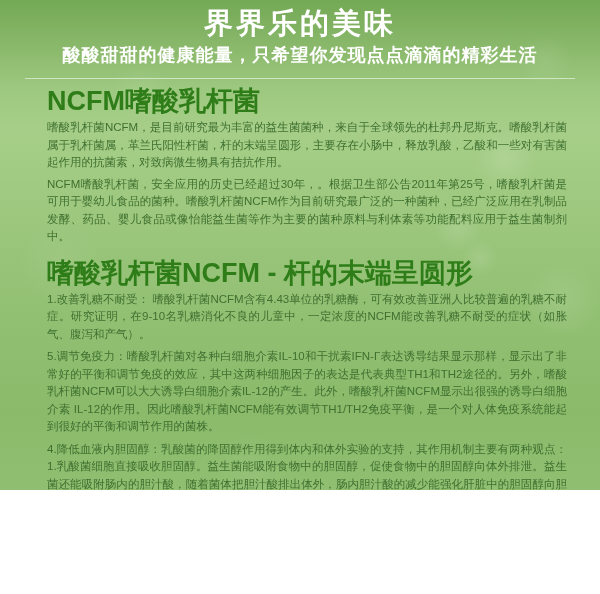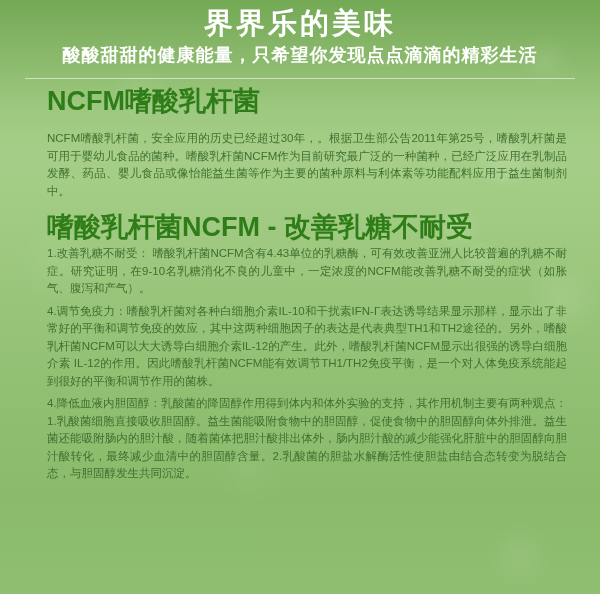--- a/index.html
+++ b/index.html
@@ -1,20 +1,20 @@
 <!DOCTYPE html>
 <html><head>
 <meta charset="utf-8">
 <style>
   * { margin: 0; padding: 0; box-sizing: border-box; }
   html, body { background: #ffffff; }
   .page {
     position: relative;
     width: 600px;
-    height: 594px;
+    height: 490px;
     overflow: hidden;
     font-family: "Liberation Sans", "DejaVu Sans", sans-serif;
     background-image:
       radial-gradient(circle 45px at 505px 160px, rgba(255,255,255,0.14), rgba(255,255,255,0) 70%),
       radial-gradient(circle 34px at 458px 228px, rgba(255,255,255,0.13), rgba(255,255,255,0) 70%),
       radial-gradient(circle 26px at 480px 258px, rgba(255,255,255,0.12), rgba(255,255,255,0) 70%),
       radial-gradient(circle 55px at 562px 300px, rgba(255,255,255,0.10), rgba(255,255,255,0) 70%),
       radial-gradient(circle 40px at 545px 60px,  rgba(255,255,255,0.08), rgba(255,255,255,0) 70%),
       radial-gradient(circle 42px at 140px 92px,  rgba(255,255,255,0.07), rgba(255,255,255,0) 70%),
       radial-gradient(circle 60px at 60px 262px,  rgba(255,255,255,0.06), rgba(255,255,255,0) 70%),
@@ -50,43 +50,44 @@
     line-height: 26px;
   }
   .section-heading.second { margin-top: 14px; }
   .body-text {
     margin-top: 5px;
     font-size: 11.5px;
     line-height: 17.5px;
     color: #3f7030;
     text-align: justify;
   }
-  .body-text.joined { margin-top: 16px; }
+  .body-text.joined { margin-top: 4px; }
   .body-text.spaced { }
 </style>
 </head>
 <body>
 
 <div class="page">
 
   <div class="hero">
     <div class="hero-title">界界乐的美味</div>
     <div class="hero-subtitle">酸酸甜甜的健康能量，只希望你发现点点滴滴的精彩生活</div>
   </div>
 
   <div class="divider"></div>
 
   <div class="content">
 
     <div class="section">
       <div class="section-heading">NCFM嗜酸乳杆菌</div>
+      <p class="body-text">嗜酸乳杆菌NCFM，是目前研究最为丰富的益生菌菌种，来自于全球领先的杜邦丹尼斯克。嗜酸乳杆菌属于乳杆菌属，革兰氏阳性杆菌，杆的末端呈圆形，主要存在小肠中，释放乳酸，乙酸和一些对有害菌起作用的抗菌素，对致病微生物具有拮抗作用。</p>
       <p class="body-text joined">NCFM嗜酸乳杆菌，安全应用的历史已经超过30年，。根据卫生部公告2011年第25号，嗜酸乳杆菌是可用于婴幼儿食品的菌种。嗜酸乳杆菌NCFM作为目前研究最广泛的一种菌种，已经广泛应用在乳制品发酵、药品、婴儿食品或像怡能益生菌等作为主要的菌种原料与利体素等功能配料应用于益生菌制剂中。</p>
     </div>
 
     <div class="section">
-      <div class="section-heading second">嗜酸乳杆菌NCFM - 改善乳糖不耐受</div>
+      <div class="section-heading second">嗜酸乳杆菌NCFM - 杆的末端呈圆形</div>
       <p class="body-text spaced">1.改善乳糖不耐受： 嗜酸乳杆菌NCFM含有4.43单位的乳糖酶，可有效改善亚洲人比较普遍的乳糖不耐症。研究证明，在9-10名乳糖消化不良的儿童中，一定浓度的NCFM能改善乳糖不耐受的症状（如胀气、腹泻和产气）。</p>
-      <p class="body-text spaced">4.调节免疫力：嗜酸乳杆菌对各种白细胞介素IL-10和干扰素IFN-Γ表达诱导结果显示那样，显示出了非常好的平衡和调节免疫的效应，其中这两种细胞因子的表达是代表典型TH1和TH2途径的。另外，嗜酸乳杆菌NCFM可以大大诱导白细胞介素IL-12的产生。此外，嗜酸乳杆菌NCFM显示出很强的诱导白细胞介素 IL-12的作用。因此嗜酸乳杆菌NCFM能有效调节TH1/TH2免疫平衡，是一个对人体免疫系统能起到很好的平衡和调节作用的菌株。</p>
+      <p class="body-text spaced">5.调节免疫力：嗜酸乳杆菌对各种白细胞介素IL-10和干扰素IFN-Γ表达诱导结果显示那样，显示出了非常好的平衡和调节免疫的效应，其中这两种细胞因子的表达是代表典型TH1和TH2途径的。另外，嗜酸乳杆菌NCFM可以大大诱导白细胞介素IL-12的产生。此外，嗜酸乳杆菌NCFM显示出很强的诱导白细胞介素 IL-12的作用。因此嗜酸乳杆菌NCFM能有效调节TH1/TH2免疫平衡，是一个对人体免疫系统能起到很好的平衡和调节作用的菌株。</p>
       <p class="body-text spaced">4.降低血液内胆固醇：乳酸菌的降固醇作用得到体内和体外实验的支持，其作用机制主要有两种观点：1.乳酸菌细胞直接吸收胆固醇。益生菌能吸附食物中的胆固醇，促使食物中的胆固醇向体外排泄。益生菌还能吸附肠内的胆汁酸，随着菌体把胆汁酸排出体外，肠内胆汁酸的减少能强化肝脏中的胆固醇向胆汁酸转化，最终减少血清中的胆固醇含量。2.乳酸菌的胆盐水解酶活性使胆盐由结合态转变为脱结合态，与胆固醇发生共同沉淀。</p>
     </div>
 
   </div>
 </div>
 
 </body></html>

